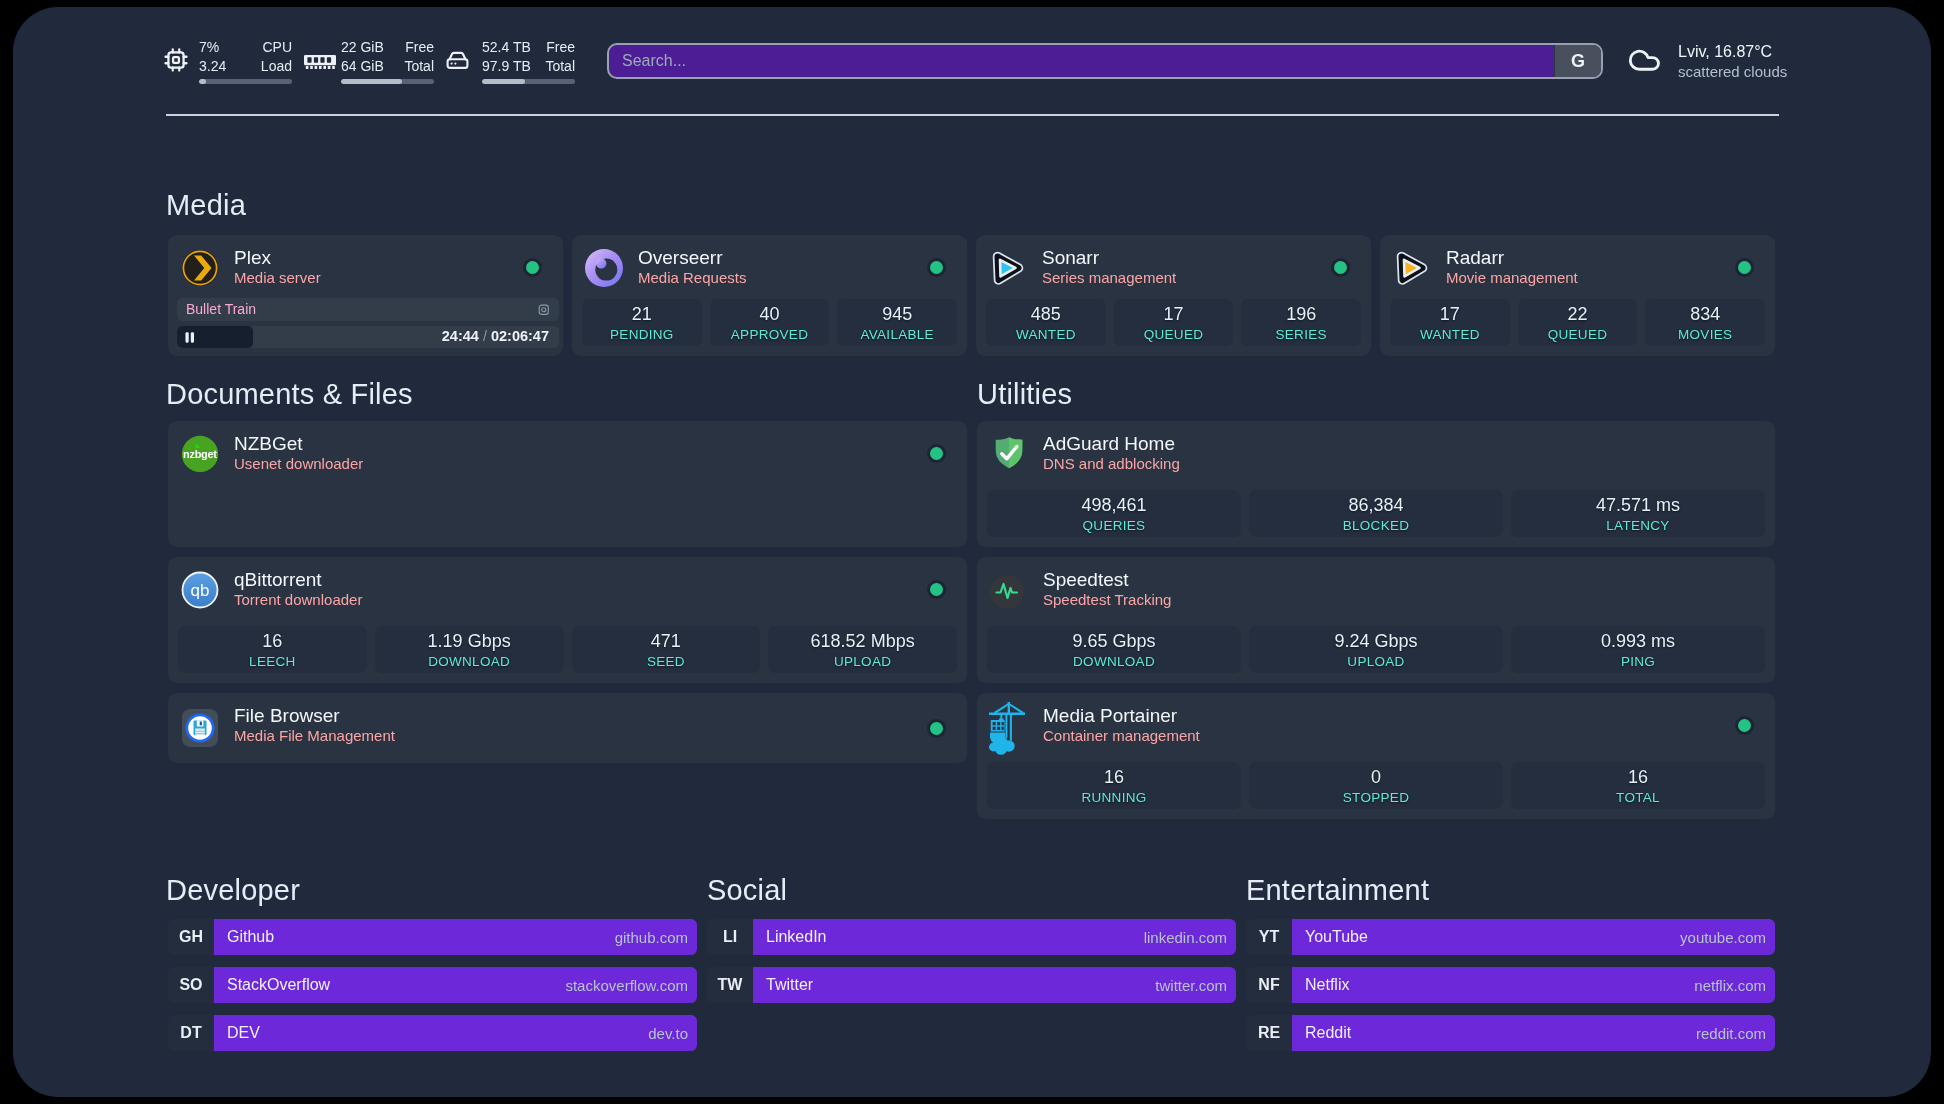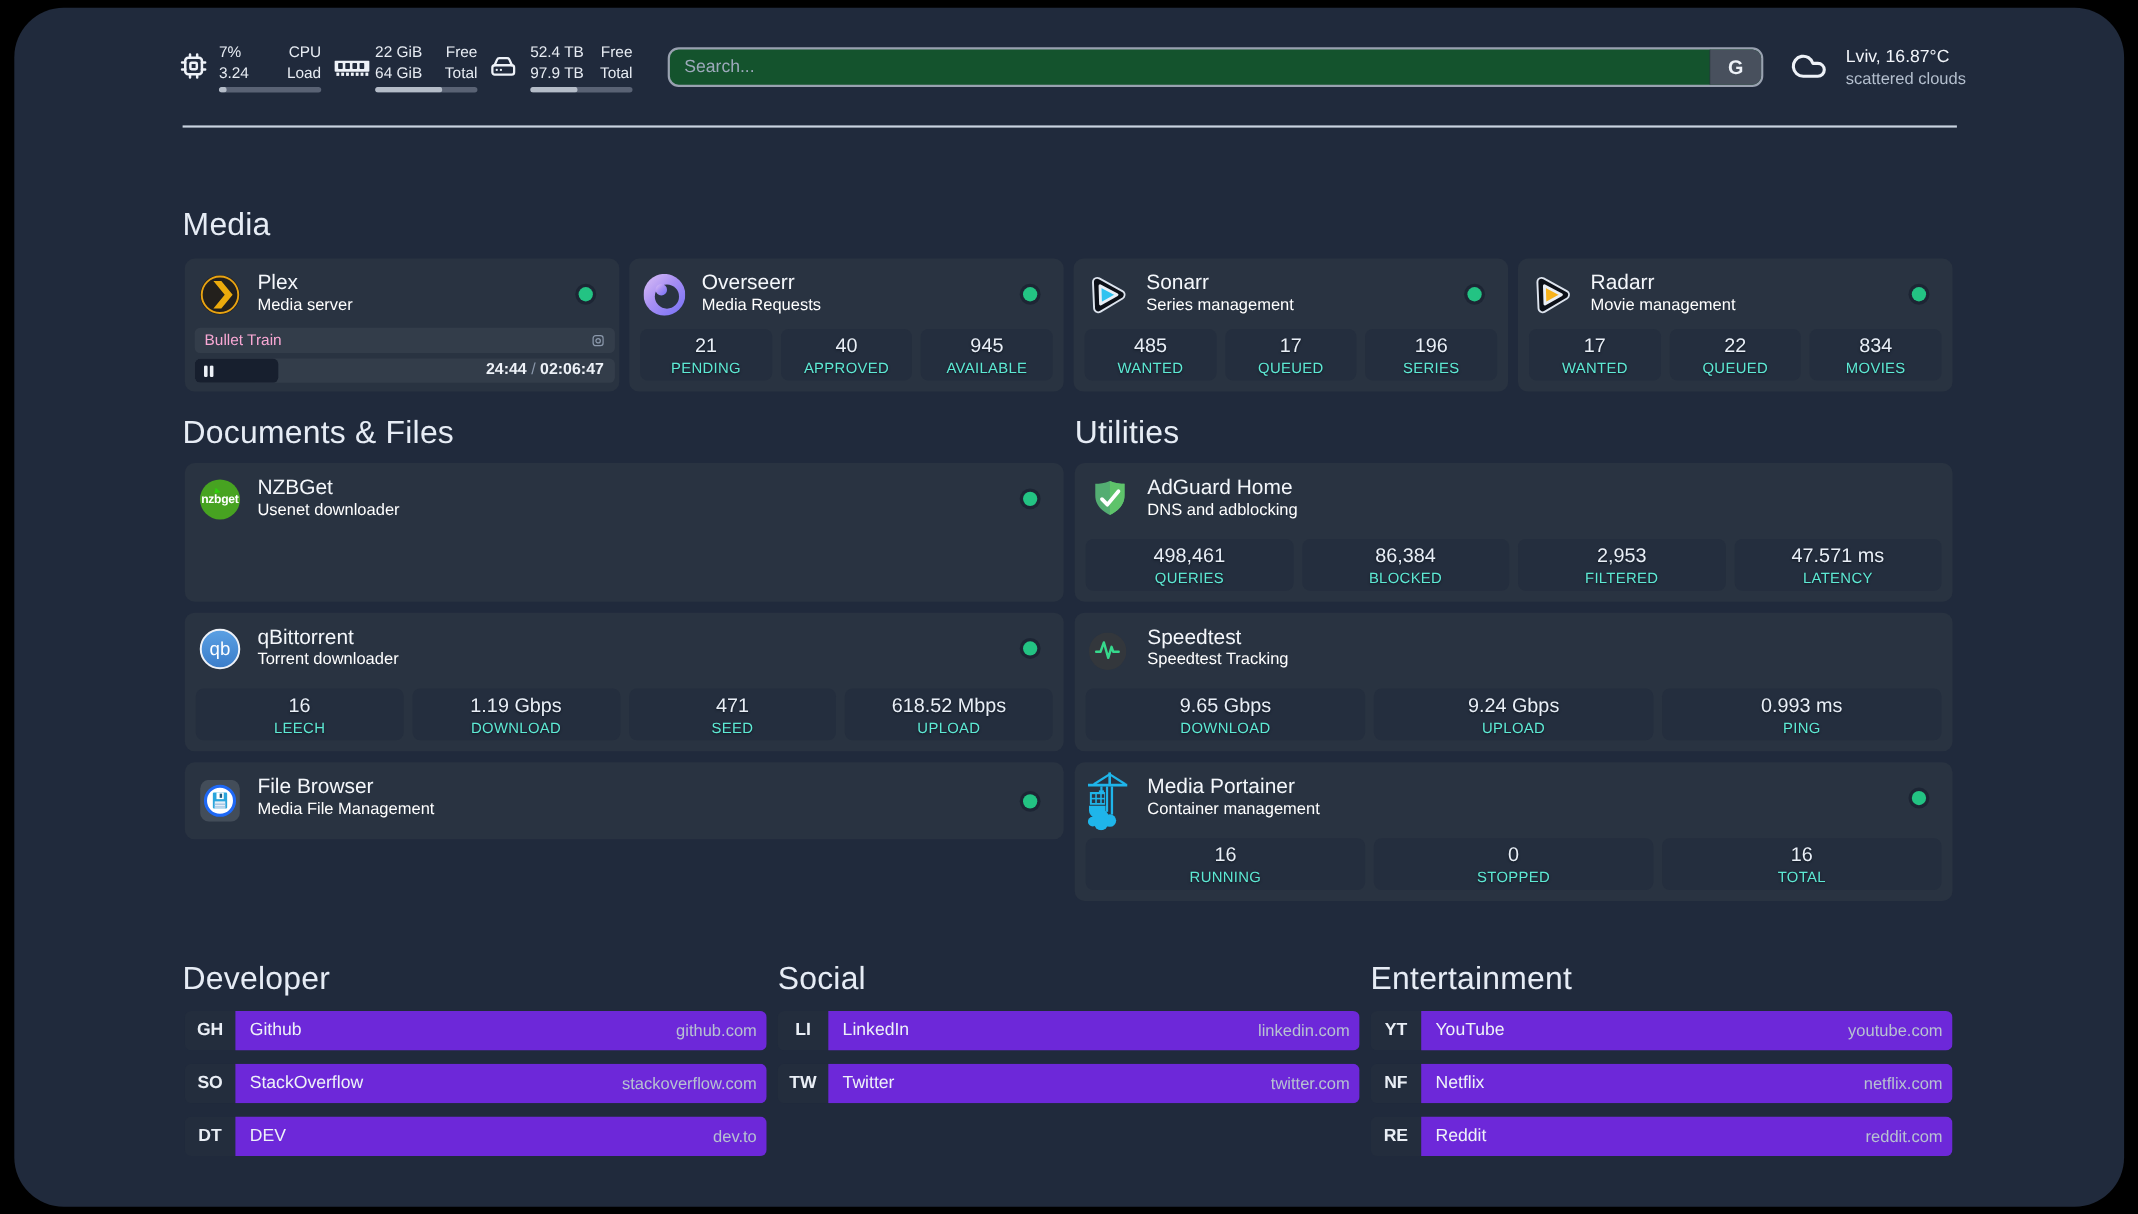--- a/index.html
+++ b/index.html
@@ -4,34 +4,34 @@
 <style>
 * { margin:0; padding:0; box-sizing:border-box; }
 html,body { width:1944px; height:1104px; background:#000; font-family:"Liberation Sans", sans-serif; overflow:hidden; }
 .dash { position:absolute; left:13px; top:7px; width:1918px; height:1090px; background:#202a3c; border-radius:45px; }
 .abs { position:absolute; }
 
 .resline { font-size:14px; color:#e7ecf3; line-height:19px; display:flex; justify-content:space-between; white-space:nowrap; }
 .resbar { position:relative; height:5px; border-radius:3px; background:#596274; margin-top:2.5px; overflow:hidden; }
 .resbar i { position:absolute; left:0; top:0; bottom:0; background:#b4bcc8; border-radius:3px; }
 
-.search { position:absolute; left:607px; top:43px; width:996px; height:36px; border:2px solid #99a1b0; border-radius:10px; display:flex; align-items:center; color:#9da9bb; font-size:16px; background:#14532d; }
+.search { position:absolute; left:607px; top:43px; width:996px; height:36px; border:2px solid #99a1b0; border-radius:10px; display:flex; align-items:center; color:#9da9bb; font-size:16px; background:#4c1d95; }
 .search .ph { padding-left:13px; }
 .search .g { margin-left:auto; width:47px; align-self:stretch; border-left:1px solid #2c3442; background:#48505d; display:flex; align-items:center; justify-content:center; color:#eef2f8; font-size:18px; font-weight:bold; border-radius:0 8px 8px 0; }
 
 .wtext { position:absolute; left:1678px; top:42px; font-size:16px; color:#f2f5fa; line-height:20px; }
 .wtext .sub { color:#b4bfce; font-size:15px; }
 .hr { position:absolute; left:166px; top:114px; width:1613px; height:2px; background:#c9d3e0; }
 
 .h { position:absolute; font-size:29px; color:#e6ecf5; letter-spacing:0.2px; }
 
 .card { position:absolute; background:#293341; border-radius:9px; }
 .icon { position:absolute; left:13px; top:14px; width:38px; height:38px; }
 .t1 { position:absolute; left:66px; top:12px; font-size:19px; color:#f4f7fb; }
-.t2 { position:absolute; left:66px; top:34px; font-size:15px; color:#ffffff; }
+.t2 { position:absolute; left:66px; top:34px; font-size:15px; color:#fca5a5; }
 .dot { position:absolute; right:24px; top:26px; width:13px; height:13px; border-radius:50%; background:#23c383; box-shadow:0 0 0 3px rgba(13,18,32,0.4); }
 .stats { position:absolute; left:10px; right:10px; bottom:10px; height:47px; display:flex; gap:8px; }
 .stat { flex:1; background:#242e3e; border-radius:7px; text-align:center; padding-top:6px; }
 .stat .v { font-size:18px; color:#e9eff7; line-height:19px; text-shadow:0 1px 2px rgba(5,10,20,0.65); }
 .stat .l { font-size:13.5px; font-weight:normal; color:#5eead4; margin-top:3px; letter-spacing:0.3px; text-shadow:0 1px 2px rgba(5,10,20,0.65); }
 
 .mblock { position:absolute; left:9px; top:63px; width:382px; height:23px; background:rgba(255,255,255,0.05); border-radius:5px; font-size:14px; color:#f9a8d4; line-height:23px; padding-left:9px; }
 .pbar { position:absolute; left:9px; top:91px; width:382px; height:22px; background:rgba(255,255,255,0.05); border-radius:5px; overflow:hidden; }
 .pbar .fill { position:absolute; left:0; top:0; bottom:0; width:76px; background:#171f2e; border-radius:5px; }
 .ptime { position:absolute; right:14px; top:93px; font-size:14.5px; font-weight:bold; color:#eef2f8; }
@@ -310,24 +310,20 @@
   <div class="t1">AdGuard Home</div>
     <div class="t2">DNS and adblocking</div>
   <div class="stats">
     <div class="stat">
         <div class="v">498,461</div>
         <div class="l">QUERIES</div>
       </div>
     <div class="stat">
         <div class="v">86,384</div>
         <div class="l">BLOCKED</div>
-      </div>
-    <div class="stat">
-        <div class="v">2,953</div>
-        <div class="l">FILTERED</div>
       </div>
     <div class="stat">
         <div class="v">47.571 ms</div>
         <div class="l">LATENCY</div>
       </div>
   </div>
 </div>
 
 <div class="card" style="left:977px;top:557px;width:798px;height:126px">
   <svg class="icon" style="top:18px;width:34px;height:34px" viewBox="0 0 34 34">

